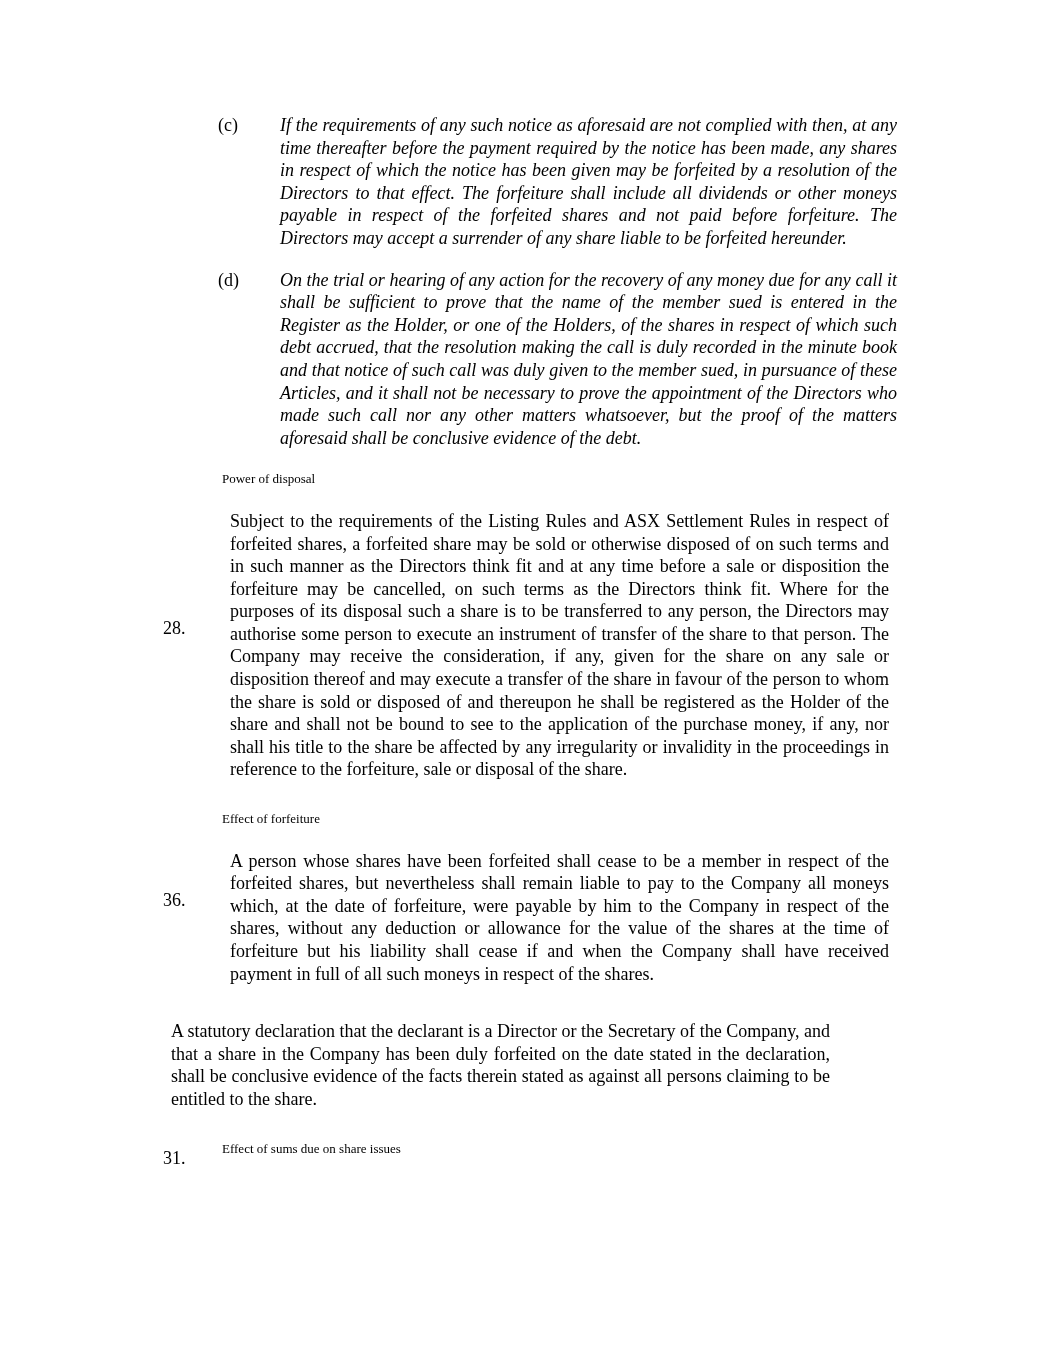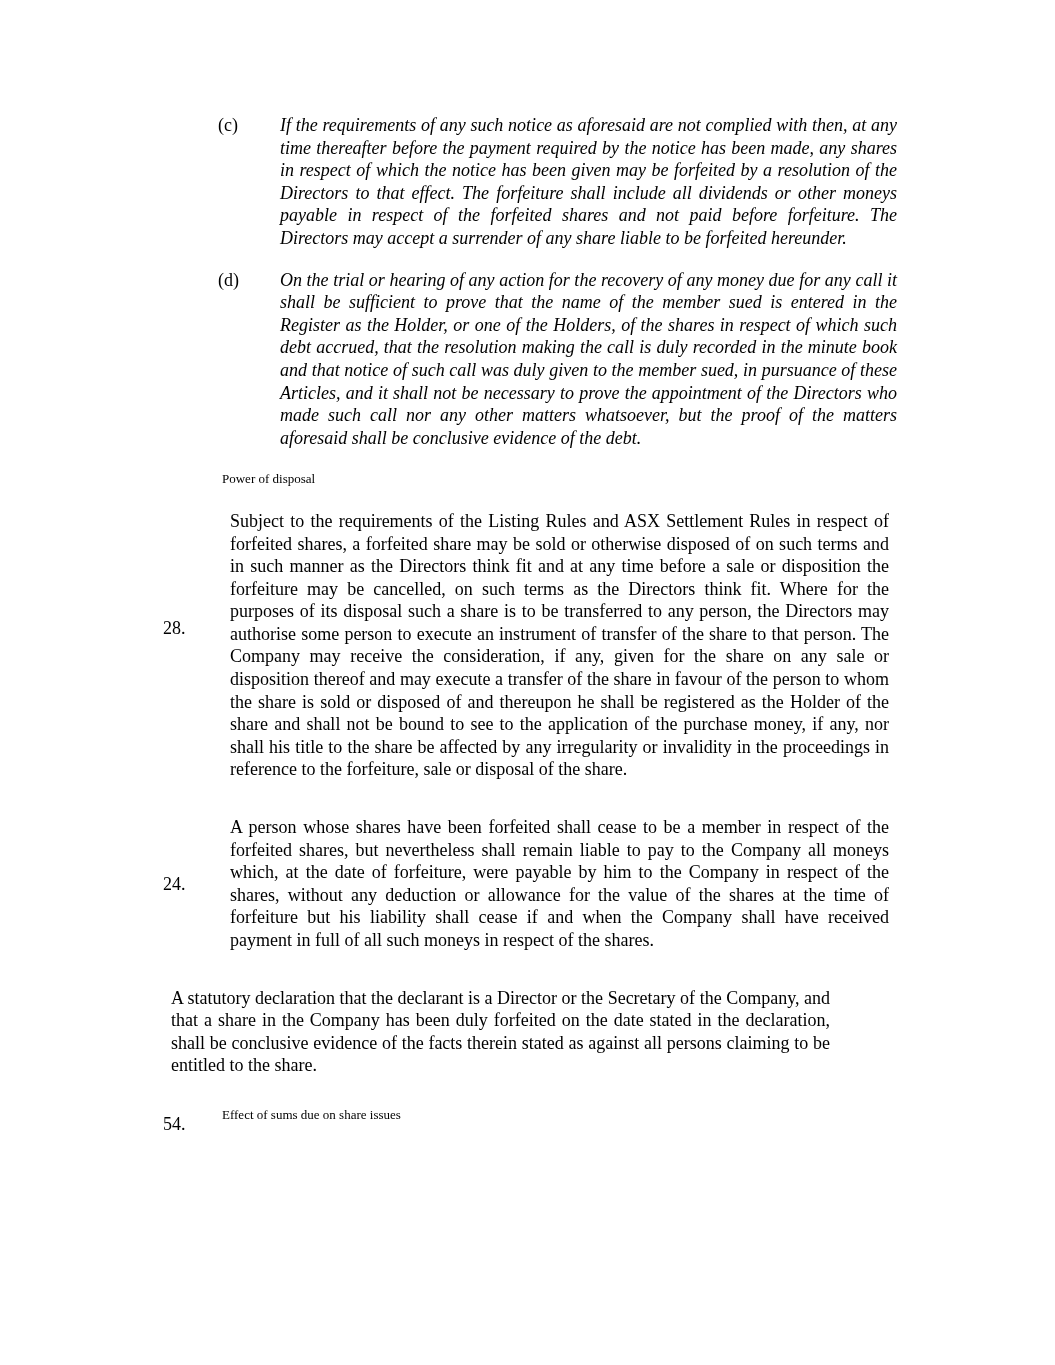--- a/index.html
+++ b/index.html
@@ -79,33 +79,34 @@
 
     <div class="section">
       <span class="section-number">28.</span>
       <div class="section-content">
         <h2 class="section-heading">Power of disposal</h2>
         <p class="section-body">Subject to the requirements of the Listing Rules and ASX Settlement Rules in respect of forfeited shares, a forfeited share may be sold or otherwise disposed of on such terms and in such manner as the Directors think fit and at any time before a sale or disposition the forfeiture may be cancelled, on such terms as the Directors think fit.  Where for the purposes of its disposal such a share is to be transferred to any person, the Directors may authorise some person to execute an instrument of transfer of the share to that person.  The Company may receive the consideration, if any, given for the share on any sale or disposition thereof and may execute a transfer of the share in favour of the person to whom the share is sold or disposed of and thereupon he shall be registered as the Holder of the share and shall not be bound to see to the application of the purchase money, if any, nor shall his title to the share be affected by any irregularity or invalidity in the proceedings in reference to the forfeiture, sale or disposal of the share.</p>
       </div>
     </div>
 
     <div class="section">
-      <span class="section-number">24.</span>
+      <span class="section-number">36.</span>
       <div class="section-content">
+        <h2 class="section-heading">Effect of forfeiture</h2>
         <p class="section-body">A person whose shares have been forfeited shall cease to be a member in respect of the forfeited shares, but nevertheless shall remain liable to pay to the Company all moneys which, at the date of forfeiture, were payable by him to the Company in respect of the shares, without any deduction or allowance for the value of the shares at the time of forfeiture but his liability shall cease if and when the Company shall have received payment in full of all such moneys in respect of the shares.</p>
       </div>
     </div>
 
     <div class="section">
       <div class="section-content">
         <p class="section-body">A statutory declaration that the declarant is a Director or the Secretary of the Company, and that a share in the Company has been duly forfeited on the date stated in the declaration, shall be conclusive evidence of the facts therein stated as against all persons claiming to be entitled to the share.</p>
       </div>
     </div>
 
     <div class="section">
-      <span class="section-number">54.</span>
+      <span class="section-number">31.</span>
       <div class="section-content">
         <h2 class="section-heading">Effect of sums due on share issues</h2>
       </div>
     </div>
 
   </div>
 </div>
 
 </body></html>

